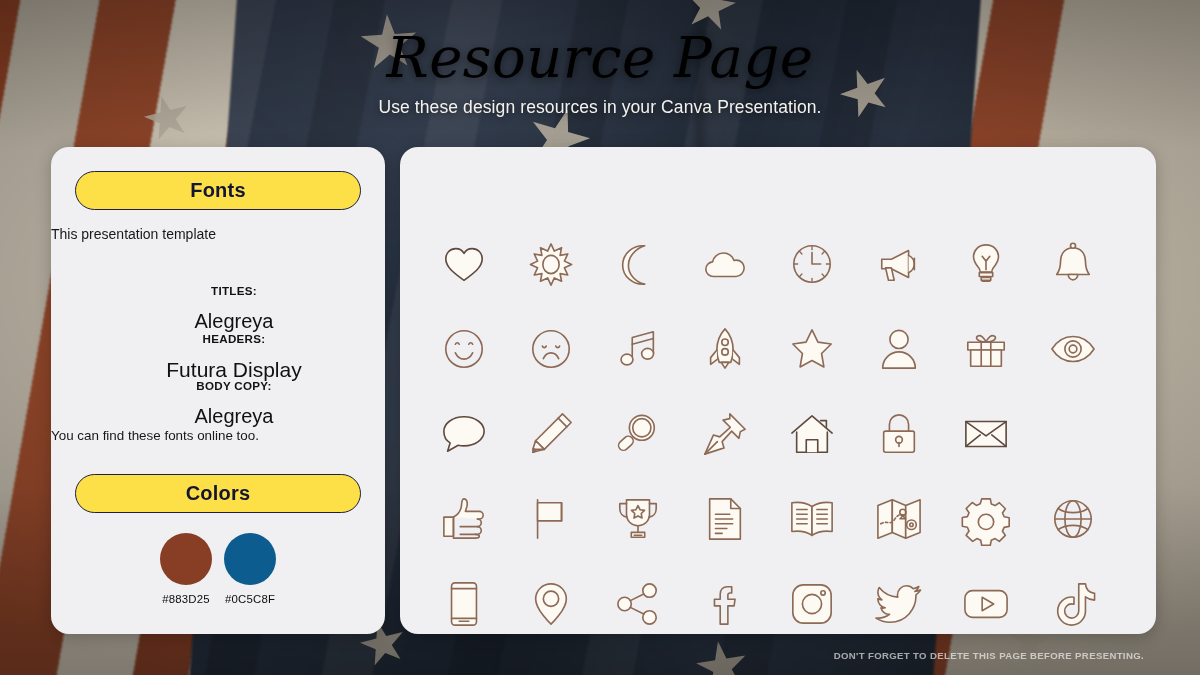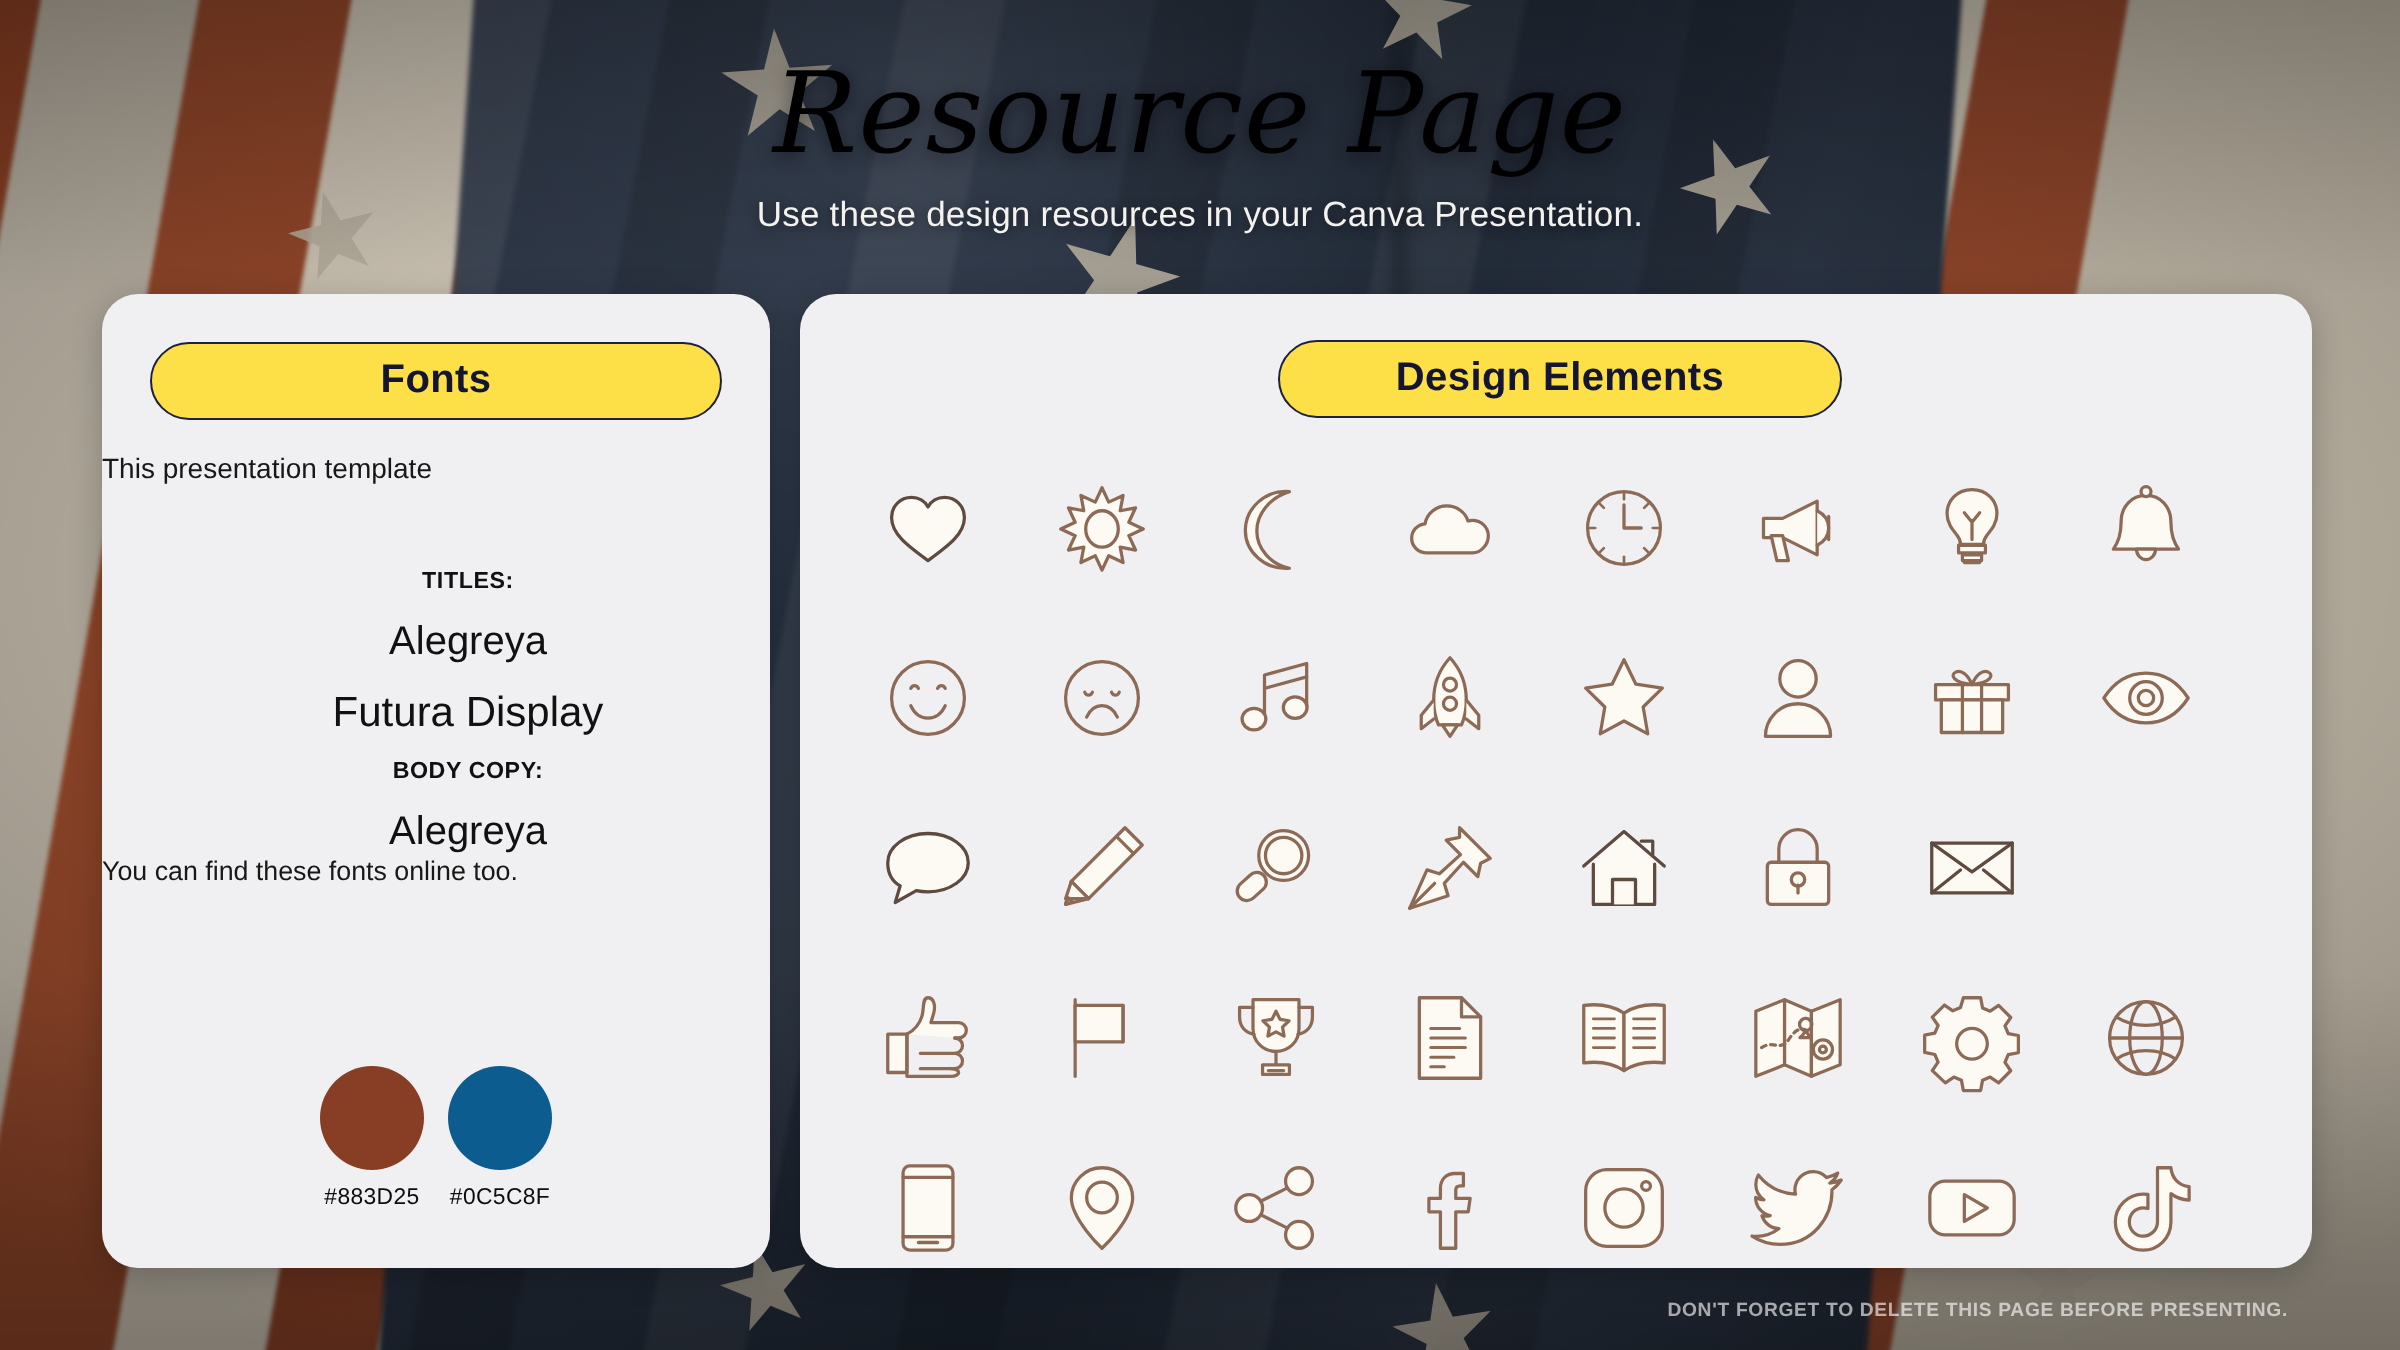--- a/index.html
+++ b/index.html
@@ -209,46 +209,47 @@
 
   <div class="intro">
     <div>This presentation template</div>
   </div>
 
   <div class="font-block" id="fb0">
     <div class="font-role">TITLES:</div>
     <div class="font-name">Alegreya</div>
   </div>
   <div class="font-block" id="fb1">
+    <div class="font-role">HEADERS:</div>
     <div class="font-name">Futura Display</div>
   </div>
   <div class="font-block" id="fb2">
     <div class="font-role">BODY COPY:</div>
     <div class="font-name">Alegreya</div>
   </div>
 
   <div class="outro">You can find these fonts online too.</div>
 
+  <div class="pill" id="colors-pill">
+    <span class="pill-label">Colors</span>
+  </div>
 
   <div class="swatches">
     <div class="swatch">
       <div class="dot" id="dot0" style="background: rgb(136, 61, 37);"></div>
       <div class="hex">#883D25</div>
     </div>
     <div class="swatch">
       <div class="dot" id="dot1" style="background: rgb(12, 92, 143);"></div>
       <div class="hex">#0C5C8F</div>
     </div>
   </div>
 </div>
 
 <div class="panel" id="elements-panel">
-  <div class="pill" id="elements-pill">
-    <span class="pill-label">Design Elements</span>
-  </div>
   <div class="icon-grid" id="icon-grid">
       <div class="icon-row">
         <div class="icon-cell">
           <svg viewBox="0 0 48 48">
             <path class="ln-d" d="M24 41C13 33 5 27 5 18.5 5 12.5 9.6 8 15.4 8c3.7 0 7 2 8.6 5 1.6-3 4.9-5 8.6-5C38.4 8 43 12.5 43 18.5 43 27 35 33 24 41z"></path>
           </svg>
         </div>
         <div class="icon-cell">
           <svg viewBox="0 0 48 48">
             <path class="ln" d="M24 3l3.5 7.5L35 7l-1.5 8 8-1.5L38 21l7.5 3.5L38 28l3.5 7.5-8-1.5L35 42l-7.5-3.5L24 46l-3.5-7.5L13 42l1.5-8-8 1.5L10 28l-7.5-3.5L10 21 6.5 13.5l8 1.5L13 7l7.5 3.5z"></path>

